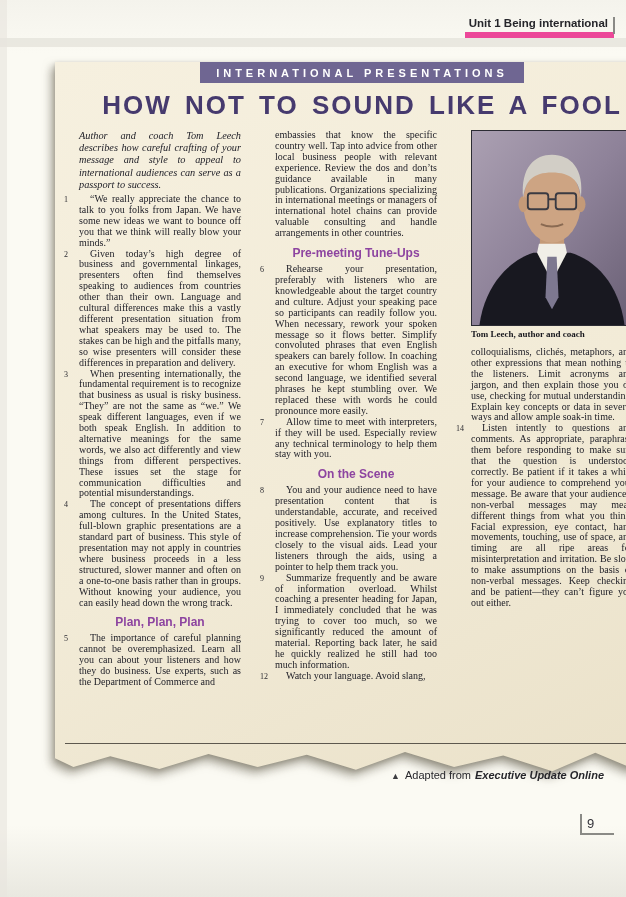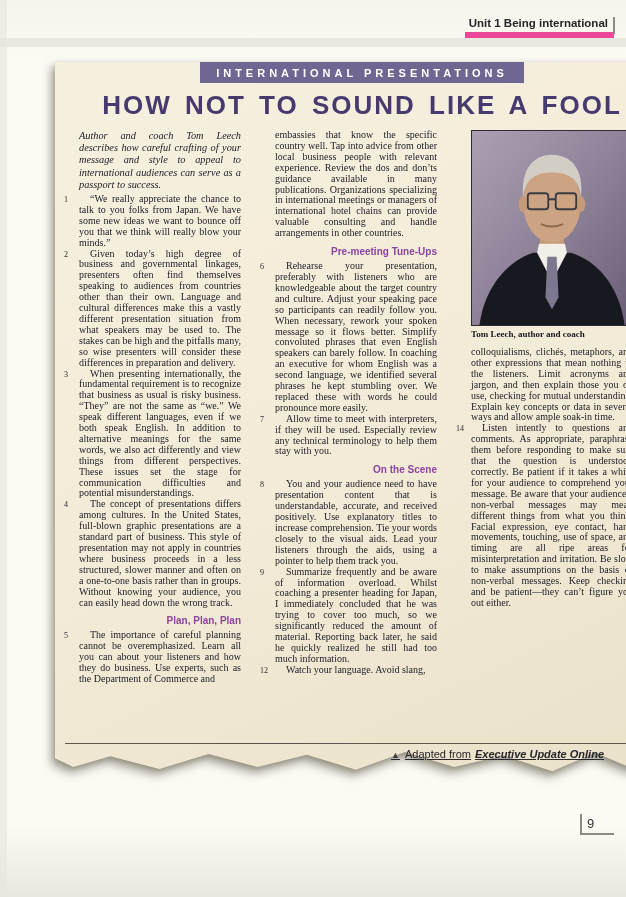--- a/index.html
+++ b/index.html
@@ -43,30 +43,30 @@
 
   .cols{display:flex;gap:18px;padding:0 14px 0 8px;}
   .col{width:178px;box-sizing:border-box;padding-left:16px;position:relative;}
 
   .intro{font-style:italic;font-size:10.3px;line-height:12.2px;text-align:justify;margin:0 0 3px;}
   .para{position:relative;margin:0;}
   .pnum{position:absolute;left:-15px;top:1px;font-size:8px;color:#2a2a30;}
   .ptext{margin:0;font-size:10px;line-height:10.9px;text-align:justify;text-indent:11px;}
   .cont .ptext{text-indent:0;}
   .subhead{
-    text-align:right;font-family:"Liberation Sans",sans-serif;font-weight:bold;
-    font-size:10px;color:#8d44a0;margin:7px 0 4px;
+    text-align:center;font-family:"Liberation Sans",sans-serif;font-weight:bold;
+    font-size:12px;color:#8d44a0;margin:7px 0 4px;
   }
 
   .photo{width:100%;height:196px;border:1px solid #2c2c34;box-sizing:border-box;display:block;}
   .caption{font-weight:bold;font-size:9px;margin:3px 0 8px;color:#17171d;}
 
   
-  .attribution{position:absolute;right:22px;top:748px;text-align:center;
-    font-family:"Liberation Sans",sans-serif;font-size:11px;color:#26262b;text-decoration:underline;}
+  .attribution{position:absolute;right:22px;top:769px;text-align:center;
+    font-family:"Liberation Sans",sans-serif;font-size:11px;color:#26262b;}
   .attribution .tri{font-size:9px;margin-right:5px;color:#3c3c40;}
   .attribution .src{font-style:italic;font-weight:bold;margin-left:4px;}
   .attribution .url{margin-top:2px;font-size:10.5px;}
 
   
   .page-num{
     position:absolute;right:12px;top:814px;width:34px;
     border-left:2px solid #8a8a86;border-bottom:2px solid #8a8a86;
     font-family:"Liberation Sans",sans-serif;font-size:13px;color:#33333a;
     padding:2px 0 2px 5px;box-sizing:border-box;

